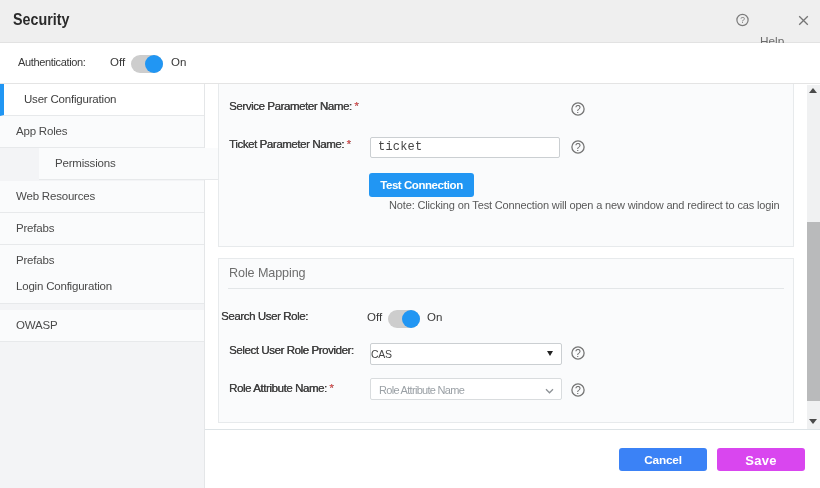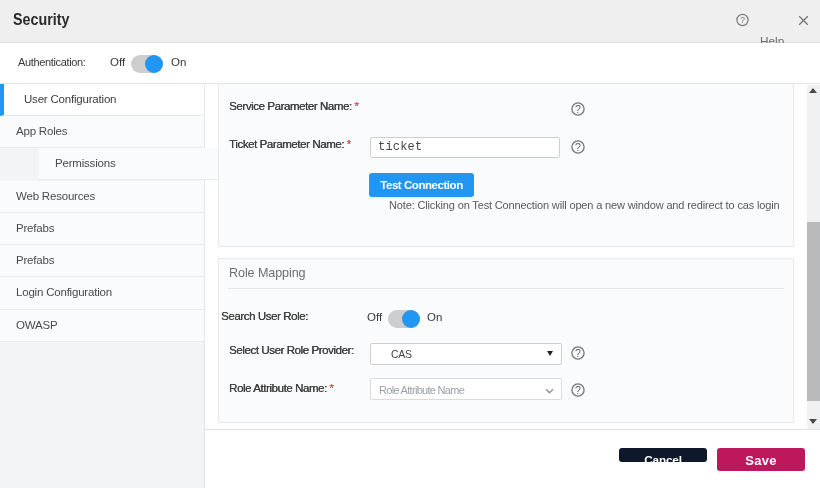--- a/index.html
+++ b/index.html
@@ -49,22 +49,22 @@
   .dinput { background:#fff; border:1px solid #d9dcde; border-radius:2px; }
   #phold { left:379px; top:384px; font-size:11px; letter-spacing:-0.7px; color:#9ba1a6; }
 
   
   #sbtrack { left:807px; top:85px; width:13px; height:345px; background:#f0f1f2; }
   #sbthumb { left:807px; top:222px; width:13px; height:179px; background:#b9babb; }
   .arrow-up { width:0; height:0; border-left:4.5px solid transparent; border-right:4.5px solid transparent; border-bottom:5px solid #4a4a4a; }
   .arrow-dn { width:0; height:0; border-left:4.5px solid transparent; border-right:4.5px solid transparent; border-top:5px solid #4a4a4a; }
   #vpborder { left:205px; top:429px; width:615px; height:1px; background:#dde3e6; }
 
-  #cancel { left:619px; top:448px; width:88px; height:14px; background:#0f172a; font-size:11.8px; letter-spacing:-0.2px; line-height:25px; }
-  #save   { left:717px; top:448px; width:88px; height:23px; background:#be185d; font-size:13px; letter-spacing:0.3px; line-height:25px; }
+  #cancel { left:619px; top:448px; width:88px; height:23px; background:#3b82f6; font-size:11.8px; letter-spacing:-0.2px; line-height:25px; }
+  #save   { left:717px; top:448px; width:88px; height:23px; background:#d946ef; font-size:13px; letter-spacing:0.3px; line-height:25px; }
 </style>
 </head>
 <body>
 <div id="app">
 
   <div class="abs" id="hdr"></div>
   <div class="abs" id="title">Security</div>
   <svg class="abs" style="left:736px; top:13px;" width="14" height="14" viewBox="0 0 14 14">
     <circle cx="6.5" cy="7" r="5.6" fill="none" stroke="#7c7c7c" stroke-width="1.2"></circle>
     <text x="6.5" y="10" font-size="8.5" fill="#7c7c7c" text-anchor="middle" font-family="Liberation Sans">?</text>
@@ -82,21 +82,21 @@
     </div>
   <div class="abs onoff" style="left:171px; top:55.5px;">On</div>
 
   <div class="abs" id="side"></div>
   <div class="sitem active" style="top:84px;padding-left:20px;">User Configuration</div>
   <div class="sitem" style="top:116px;">App Roles</div>
   <div class="sitem" style="top:148px;margin-left:39px;">Permissions</div>
   <div class="sitem" style="top:181px; height:32px;">Web Resources</div>
   <div class="sitem" style="top:213px;">Prefabs</div>
   <div class="sitem" style="top:245px;">Prefabs</div>
-  <div class="sitem" style="top:277px; height:33px;">Login Configuration</div>
+  <div class="sitem" style="top:271px; height:33px;">Login Configuration</div>
   <div class="sitem" style="top:310px;">OWASP</div>
 
   <div class="abs panel" id="panel1"></div>
   <div class="abs flabel" style="left:229px; top:100.4px;">Service Parameter Name:<span class="req">*</span></div>
   <svg class="abs helpic" style="left:571px; top:102px;" viewBox="0 0 14 14">
     <circle cx="7" cy="7" r="6.1" fill="none" stroke="#757575" stroke-width="1.3"></circle>
     <text x="7" y="10.9" font-size="10.5" fill="#646464" text-anchor="middle" font-family="Liberation Sans">?</text>
   </svg>
   <div class="abs flabel" style="left:229px; top:138.4px;">Ticket Parameter Name:<span class="req">*</span></div>
   <div class="abs tinput" style="left:370px; top:137px; width:190px; height:21px;font-family:Liberation Mono, monospace;">ticket</div>
@@ -112,21 +112,21 @@
   <div class="abs" id="rmsep"></div>
 
   <div class="abs flabel" style="left:221px; top:310.4px;text-align:right;">Search User Role:</div>
   <div class="abs onoff" style="left:367px; top:310.5px;">Off</div>
   <div class="abs toggle" style="left:388px; top:310px;">
       <div class="knob"></div>
     </div>
   <div class="abs onoff" style="left:427px; top:310.5px;">On</div>
 
   <div class="abs flabel" style="left:229px; top:343.8px;">Select User Role Provider:</div>
-  <div class="abs tinput" style="left:370px; top:343px; width:192px; height:22px; padding-left:20px; line-height:20px; font-size:10.5px; letter-spacing:-0.3px;">CAS</div>
+  <div class="abs tinput" style="left:370px; top:343px; width:192px; height:22px; padding-left:0; line-height:20px; font-size:10.5px; letter-spacing:-0.3px;">CAS</div>
   <div class="abs" id="selarrow"></div>
   <svg class="abs helpic" style="left:571px; top:346px;" viewBox="0 0 14 14">
     <circle cx="7" cy="7" r="6.1" fill="none" stroke="#757575" stroke-width="1.3"></circle>
     <text x="7" y="10.9" font-size="10.5" fill="#646464" text-anchor="middle" font-family="Liberation Sans">?</text>
   </svg>
 
   <div class="abs flabel" style="left:229px; top:382.3px;text-align:right;">Role Attribute Name:<span class="req">*</span></div>
   <div class="abs dinput" style="left:370px; top:378px; width:192px; height:22px;"></div>
   <div class="abs" id="phold">Role Attribute Name</div>
   <svg class="abs" style="left:545px; top:388px;" width="9" height="7" viewBox="0 0 9 7">

